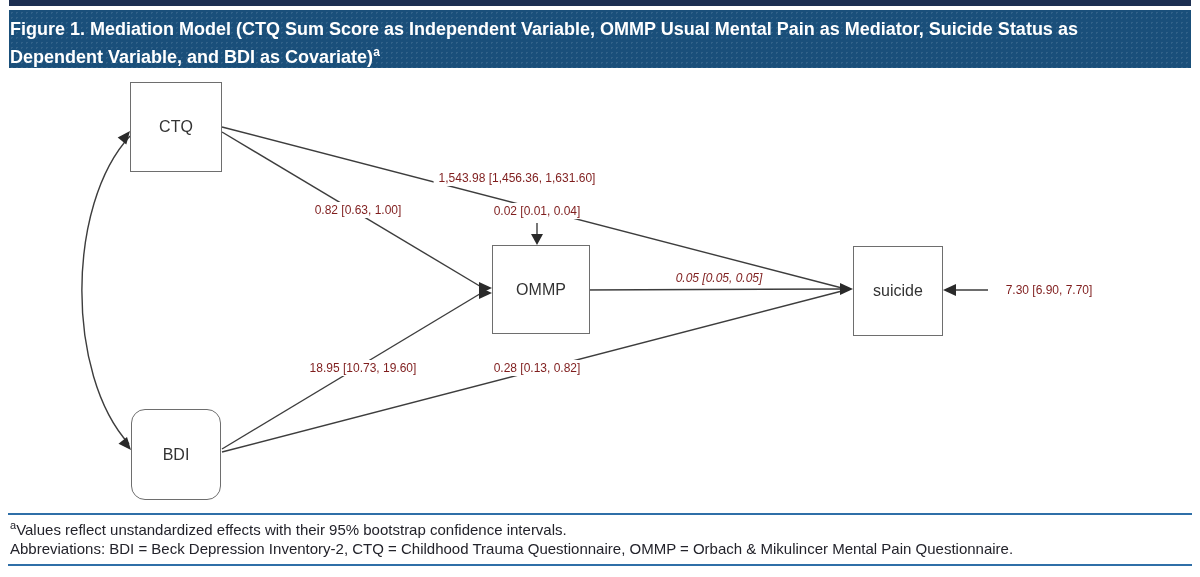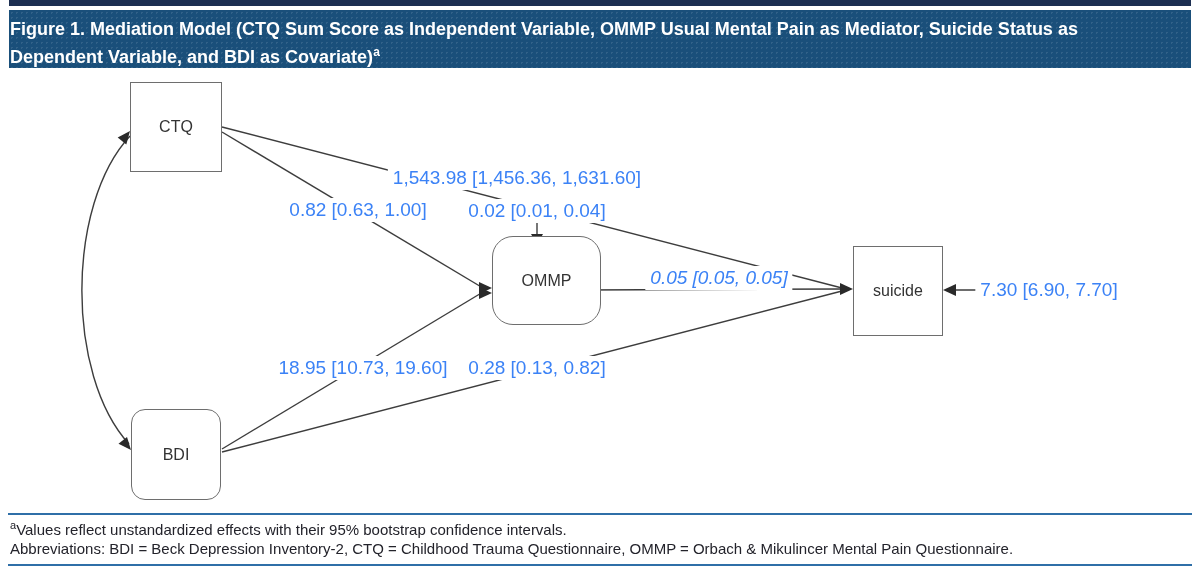--- a/index.html
+++ b/index.html
@@ -23,26 +23,26 @@
   .title-sup { font-size: 12px; }
   .diagram-svg { position: absolute; left: 0; top: 0; z-index: 1; }
   .node {
     position: absolute; box-sizing: border-box; z-index: 3;
     background: #ffffff; border: 1.5px solid #6e6e6e;
     display: flex; align-items: center; justify-content: center;
     font-size: 16px; color: #333333;
   }
   .node-ctq     { left: 130px; top: 82px;  width: 92px; height: 90px; }
   .node-bdi     { left: 131px; top: 409px; width: 90px; height: 91px; border-radius: 14px; }
-  .node-ommp    { left: 492px; top: 236px; width: 109px; height: 89px; border-radius: 21px; }
+  .node-ommp    { left: 492px; top: 245px; width: 98px; height: 89px; }
   .node-suicide { left: 853px; top: 246px; width: 90px; height: 90px; }
   .plabel {
     position: absolute; transform: translate(-50%, -50%); z-index: 2;
     background: #ffffff; padding: 1px 5px; white-space: nowrap;
-    font-size: 19px; color: #3b82f6;
+    font-size: 12px; color: #7f1d1d;
   }
   .lbl-ctq-suicide { left: 517px;  top: 178px; }
   .lbl-ctq-ommp    { left: 358px;  top: 210px; }
   .lbl-indirect    { left: 537px;  top: 211px; }
   .lbl-ommp-suicide{ left: 719px;  top: 278px; font-style: italic; }
   .lbl-bdi-ommp    { left: 363px;  top: 368px; }
   .lbl-bdi-suicide { left: 537px;  top: 368px; }
   .lbl-intercept   { left: 1049px; top: 290px; }
   .rule {
     position: absolute; left: 8px; width: 1184px; height: 2px;

